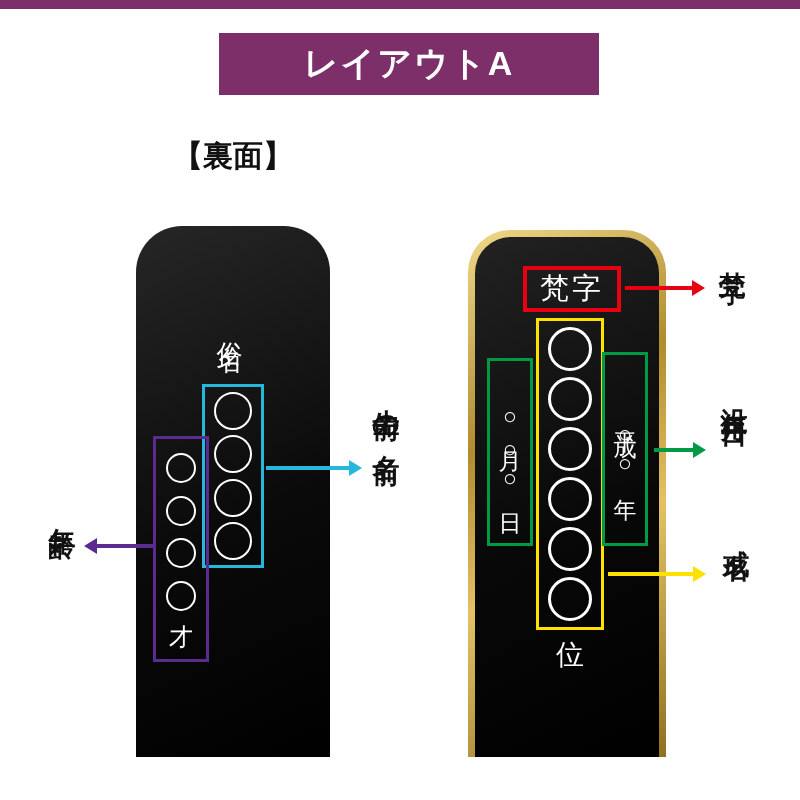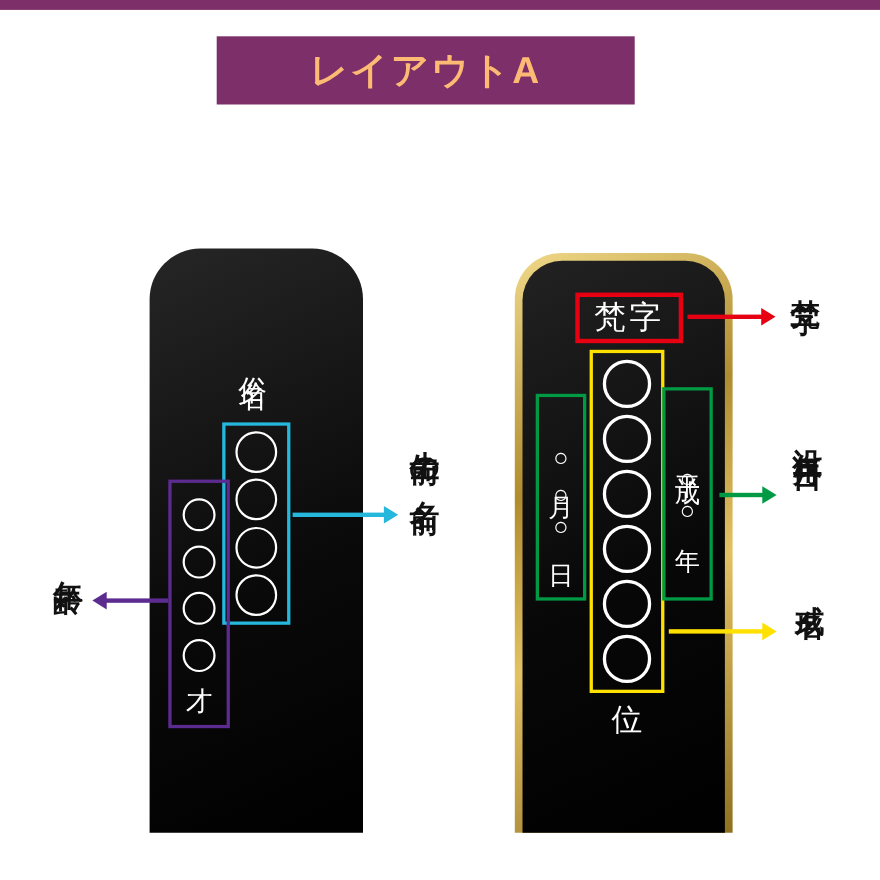--- a/index.html
+++ b/index.html
@@ -1,23 +1,23 @@
 <!DOCTYPE html>
 <html><head>
 <meta charset="utf-8">
 <style>
   * { margin:0; padding:0; box-sizing:border-box; }
   body { background:#fff; font-family:"Liberation Sans","DejaVu Sans",sans-serif; }
   #stage { position:relative; width:800px; height:800px; background:#fff; overflow:hidden; margin:0 auto; }
 
   .top-strip { position:absolute; left:0; top:0; width:800px; height:9px; background:#7c2f68; }
 
-  .banner { position:absolute; left:197px; top:33px; width:380px; height:62px; background:#7c2f68;
+  .banner { position:absolute; left:219px; top:33px; width:380px; height:62px; background:#7c2f68;
             display:flex; align-items:center; justify-content:center;
-            color:#fdba74; font-size:34px; font-weight:bold; letter-spacing:2px; }
+            color:#ffffff; font-size:34px; font-weight:bold; letter-spacing:2px; }
 
   .panel-heading { position:absolute; top:136px; width:200px; text-align:center;
                    font-size:30px; font-weight:bold; color:#111; }
   .heading-back { left:133px; }
   .heading-front { left:467px; }
 
   
   .back-tablet { position:absolute; left:136px; top:226px; width:194px; height:531px;
                  background:linear-gradient(155deg,#262626 0%,#0a0a0a 55%,#000 100%);
                  border-radius:46px 46px 0 0; }
@@ -81,20 +81,21 @@
 <body>
 
 <div id="stage">
 
   <div class="top-strip"></div>
 
   <div class="banner">
     <span>レイアウトA</span>
   </div>
 
+  <div class="panel-heading heading-back">【裏面】</div>
 
   <div class="back-tablet"></div>
 
   <div class="zokumyo vtext tablet-serif">俗名</div>
 
   <div class="slot-box name-box">
     <div class="circles-col">
         <div class="circle"></div>
         <div class="circle"></div>
         <div class="circle"></div>

